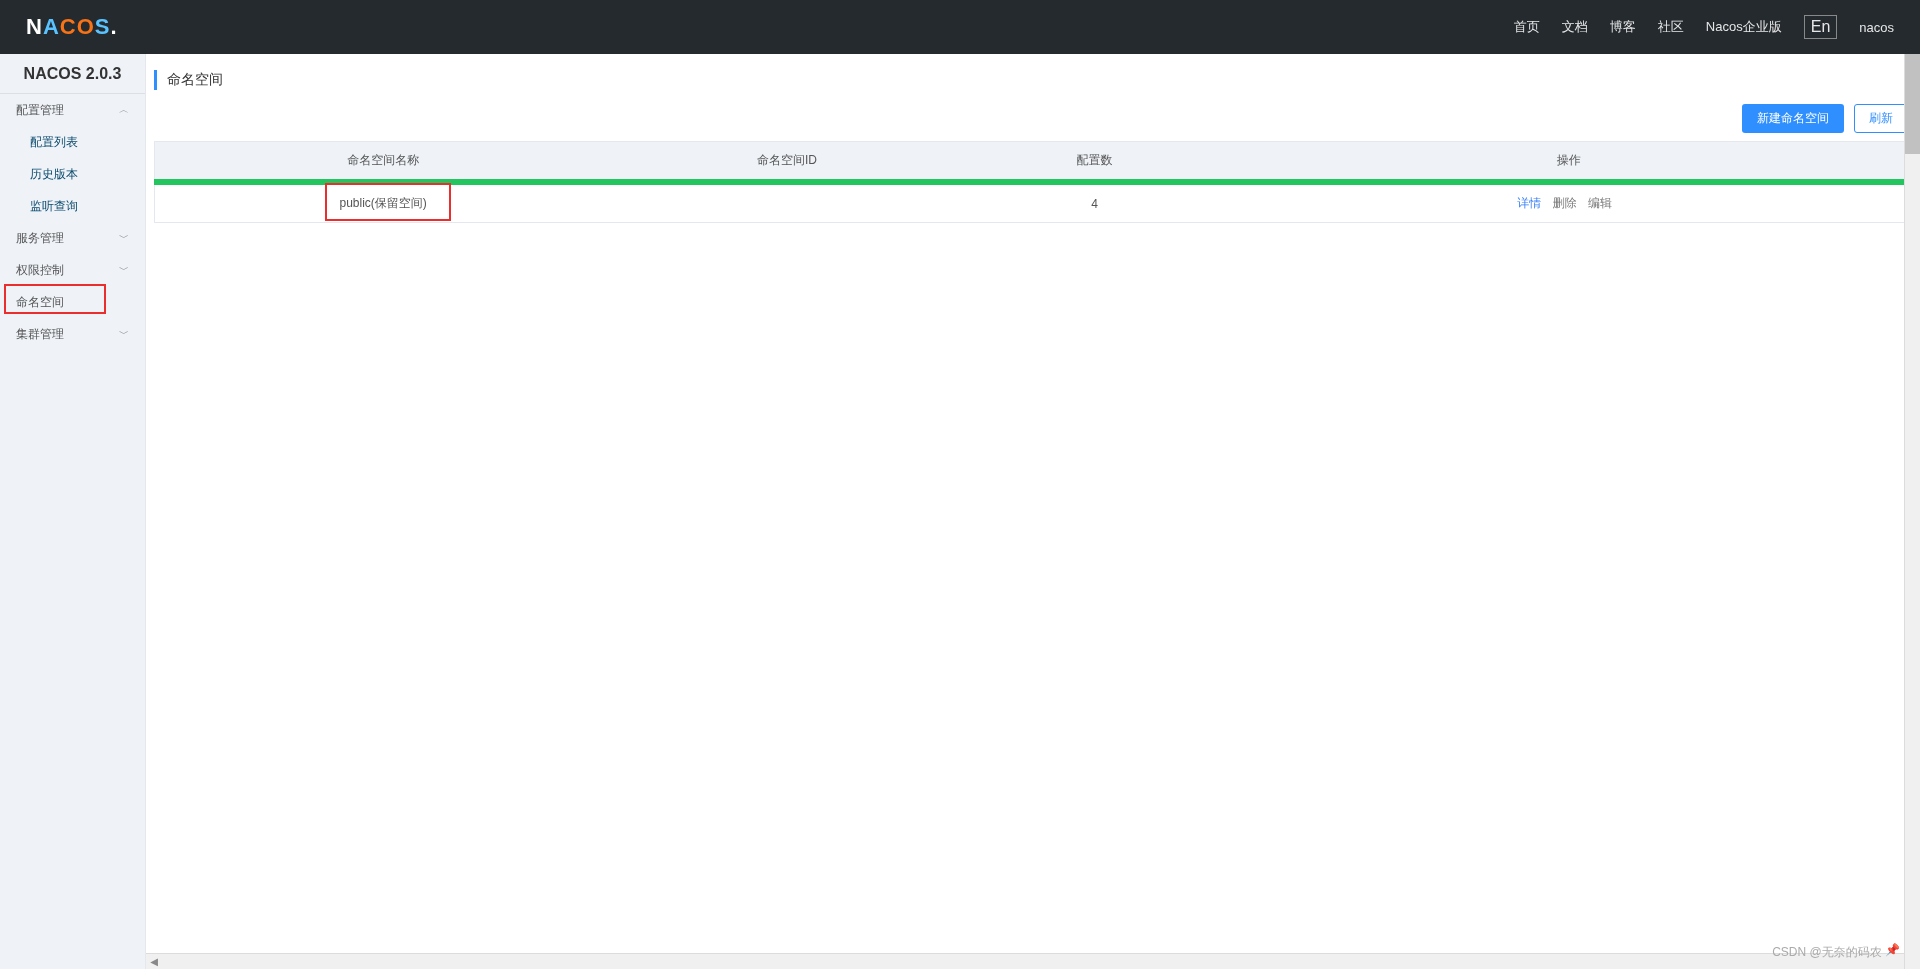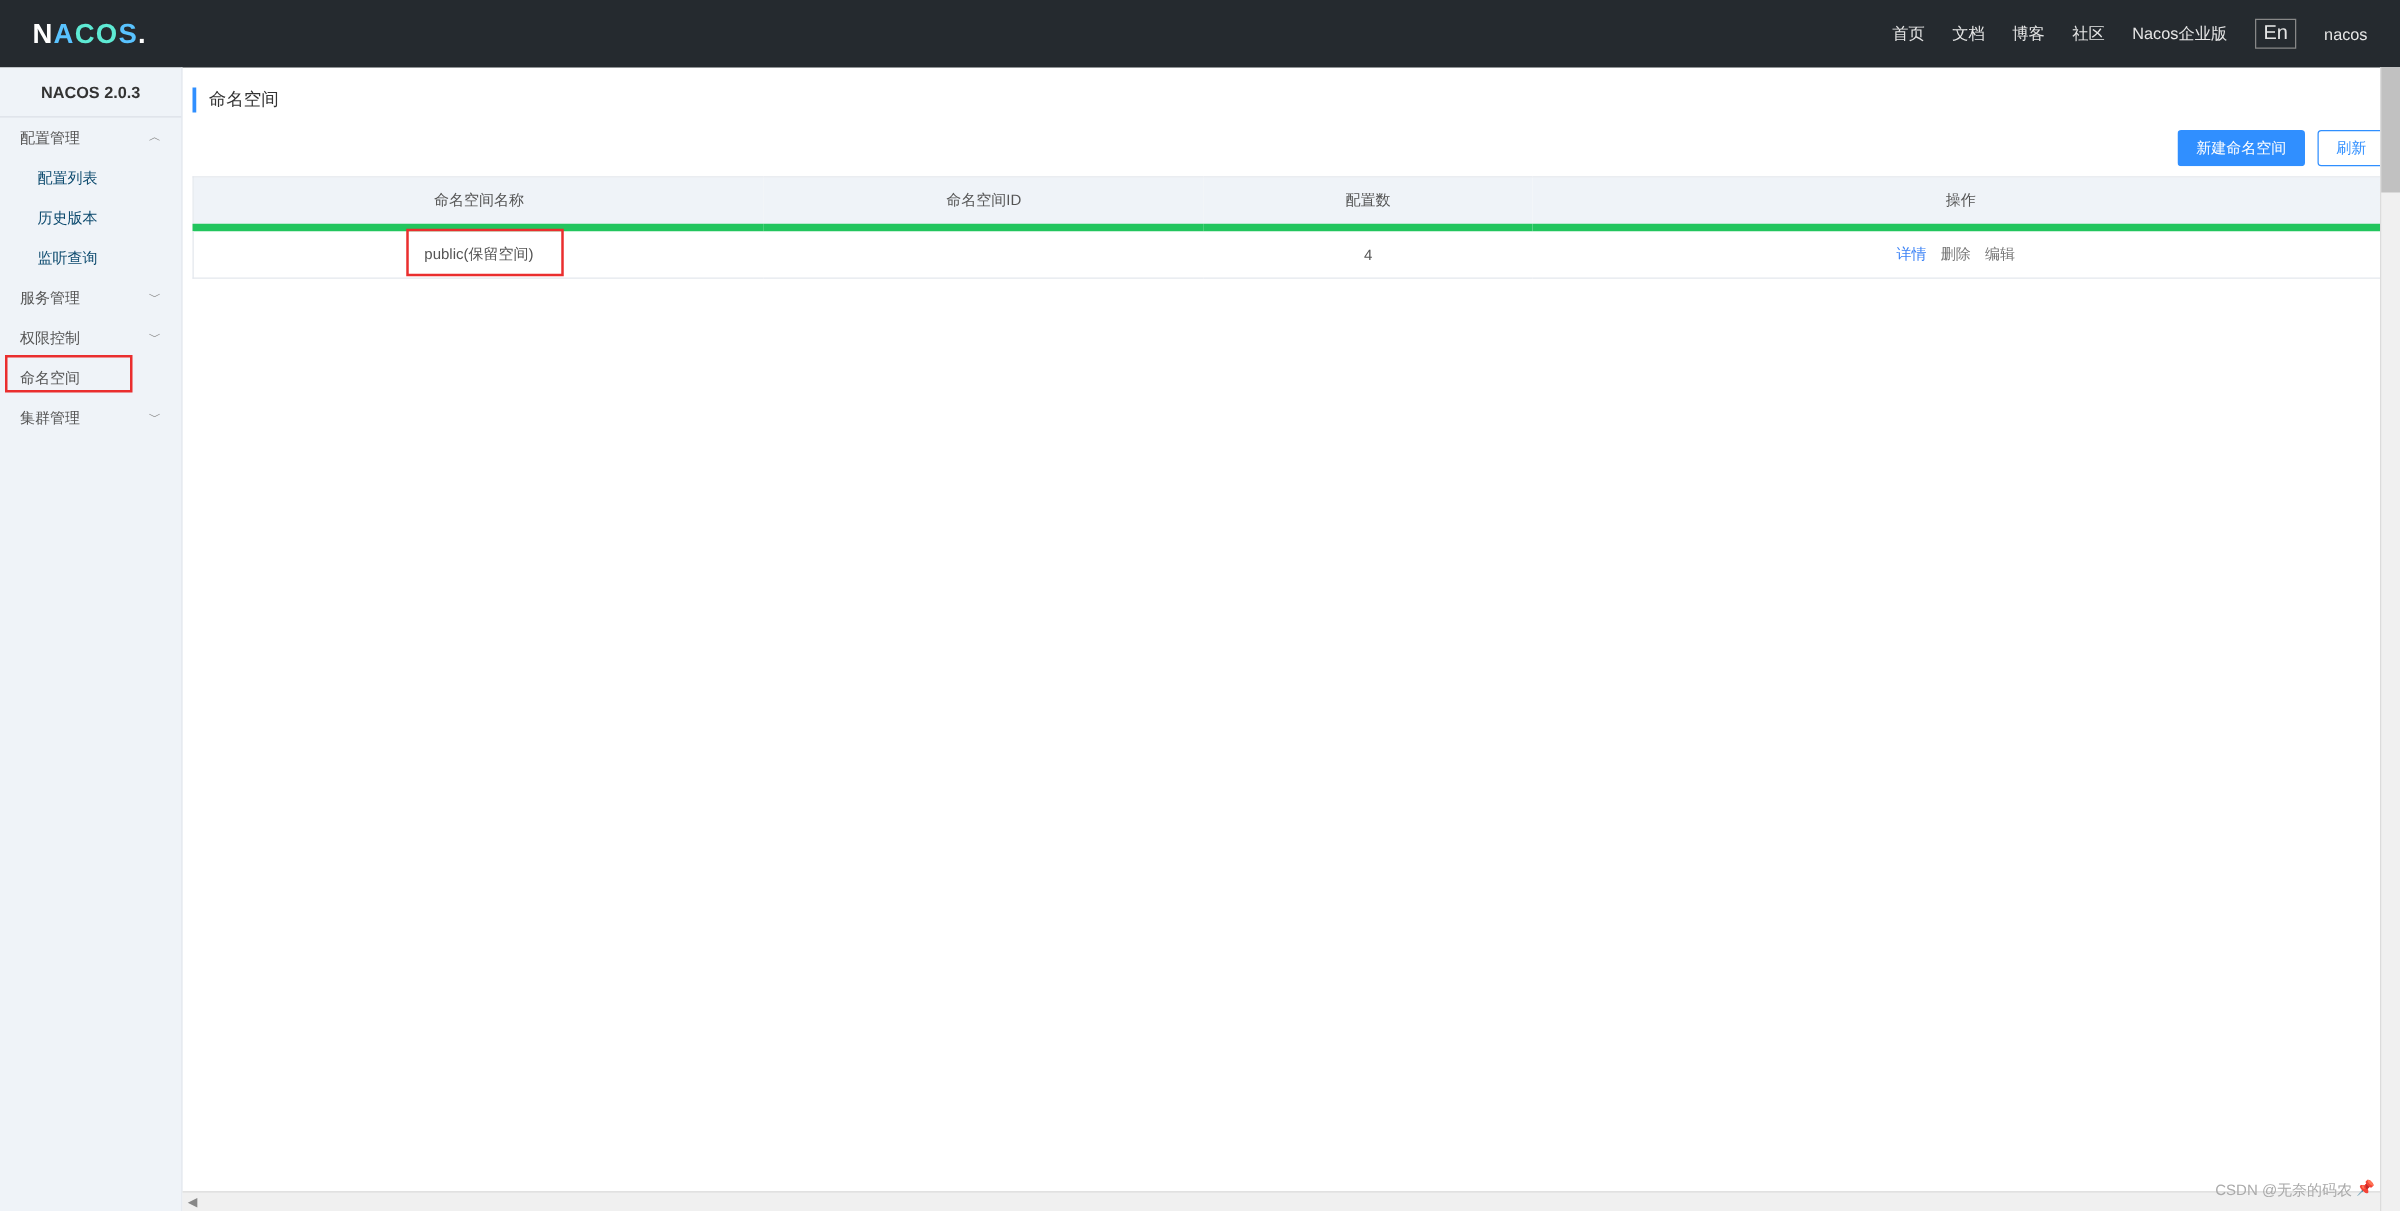--- a/index.html
+++ b/index.html
@@ -8,21 +8,21 @@
   .header { height: 54px; background: #252A2F; display: flex; align-items: center; justify-content: space-between; padding: 0 26px; color: #fff; }
   .logo { display: flex; align-items: center; }
   .logo-text { font-size: 22px; font-weight: 700; letter-spacing: 1px; font-family: Arial, sans-serif; display: flex; align-items: center; }
   .header-right { display: flex; align-items: center; gap: 22px; font-size: 13px; color: #e6e6e6; }
   .header-link { cursor: pointer; }
   .lang-toggle { border: 1px solid #888; padding: 2px 6px; font-size: 16px; cursor: pointer; }
 
   .app { display: flex; height: calc(969px - 54px); }
 
   .sidebar { width: 146px; background: #EFF3F8; border-right: 1px solid #e4e7ed; display: flex; flex-direction: column; }
-  .sidebar-version { height: 40px; display: flex; align-items: center; justify-content: center; font-size: 13px; font-weight: 600; color: #333; border-bottom: 1px solid #dbe0e6; }
+  .sidebar-version { height: 40px; display: flex; align-items: center; justify-content: center; font-size: 16px; font-weight: 600; color: #333; border-bottom: 1px solid #dbe0e6; }
   .menu-item { height: 32px; display: flex; align-items: center; justify-content: space-between; padding: 0 16px; color: #555; cursor: pointer; font-size: 12px; font-family: Liberation Serif, serif; }
   .menu-item.sub { padding-left: 30px; color: #0c4a6e; }
   .menu-item.selected { position: relative; }
   .chevron { font-size: 10px; color: #888; }
   .red-box { position: absolute; border: 2px solid #ea2e2e; pointer-events: none; }
 
   .main { flex: 1; position: relative; overflow: auto; }
   .page-title-wrap { display: flex; align-items: center; height: 42px; padding: 10px 10px 0 8px; }
   .page-title-bar { width: 3px; height: 20px; background: #308FFF; margin-right: 10px; }
   .page-title { font-size: 14px; color: #333; }
@@ -50,21 +50,21 @@
   .watermark .pin { display:inline-block; transform: translateY(-2px); }
 </style>
 </head>
 <body>
 
 <div class="header">
   <div class="logo">
     <span class="logo-text">
         <span style="color:#fff">N</span>
         <span style="color:#59C3FF">A</span>
-        <span style="color:#5eead4">CO</span>
+        <span style="color:#f97316">CO</span>
         <span style="color:#59C3FF">S</span>
         <span style="color:#fff">.</span>
       </span>
   </div>
   <div class="header-right">
     <span class="header-link">首页</span>
     <span class="header-link">文档</span>
     <span class="header-link">博客</span>
     <span class="header-link">社区</span>
     <span class="header-link">Nacos企业版</span>

